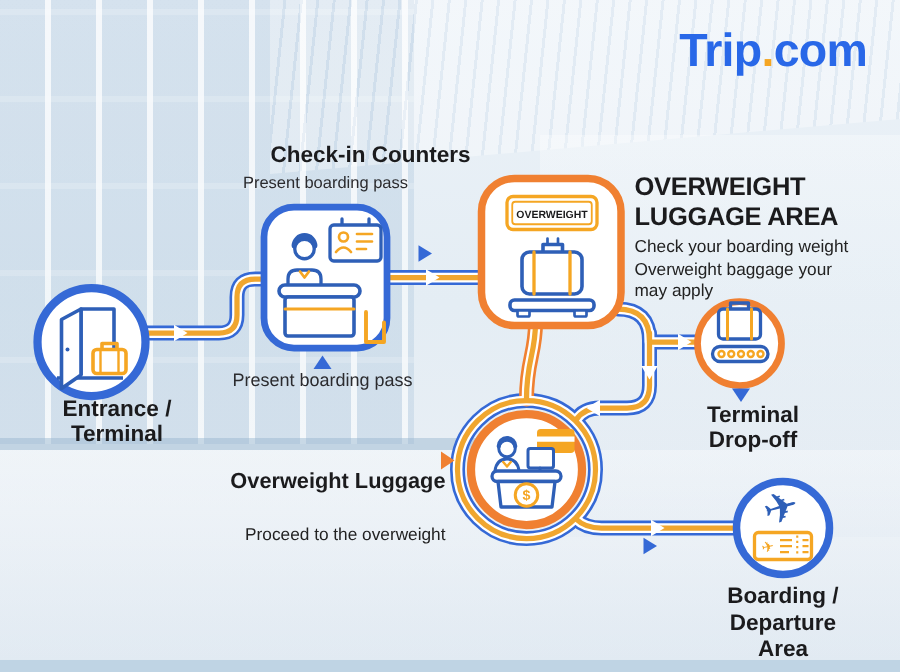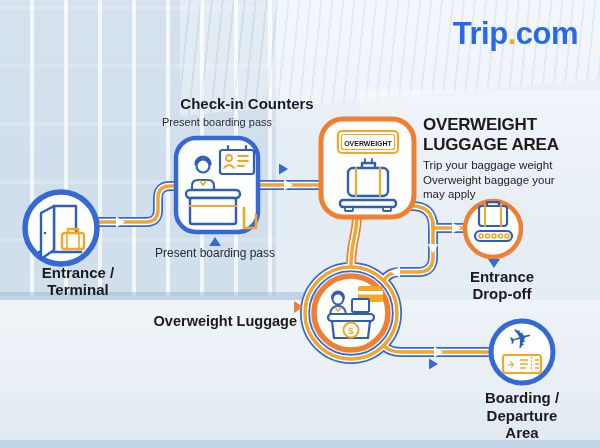--- a/index.html
+++ b/index.html
@@ -219,29 +219,30 @@
 <div id="entrance-label" class="txt bold center">
   <div>Entrance /</div>
   <div>Terminal</div>
 </div>
 
 <div id="ow-title" class="txt bold">
   <div>OVERWEIGHT</div>
   <div>LUGGAGE AREA</div>
 </div>
 <div id="ow-desc" class="txt">
-  <div>Trip your baggage weight</div>
+  <div>Check your boarding weight</div>
   <div>Overweight baggage your</div>
   <div>may apply</div>
 </div>
 
-<div id="baggage-label" class="txt bold center">Entrance Drop-off</div>
+<div id="baggage-label" class="txt bold center">Terminal Drop-off</div>
 
 <div id="payment-label" class="txt bold right">
   <div>Overweight Luggage</div>
 </div>
 <div id="payment-desc" class="txt right">
+  <div>Proceed to the overweight</div>
 </div>
 
 <div id="boarding-label" class="txt bold center">
   <div>Boarding /</div>
   <div>Departure Area</div>
 </div>
 
 </body></html>

